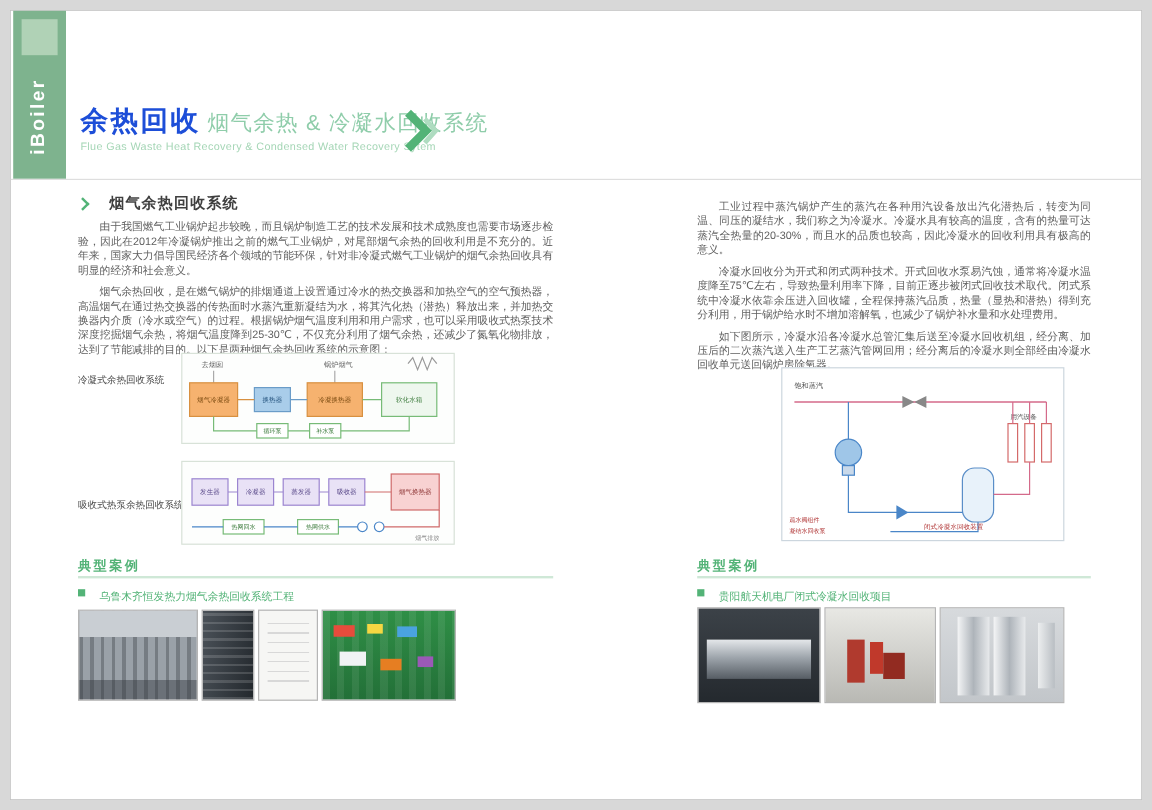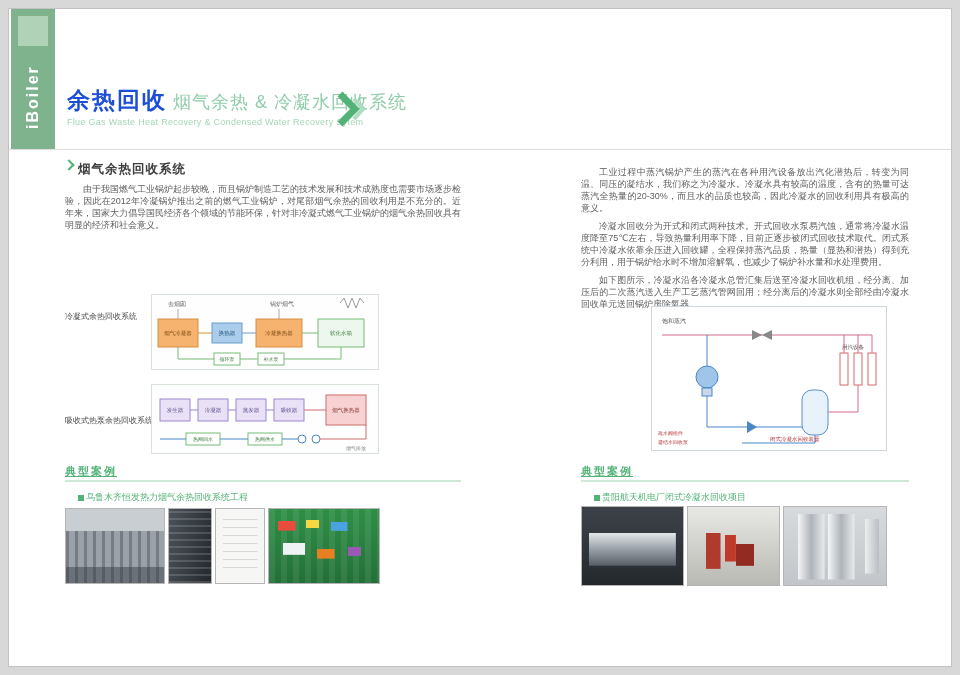--- a/index.html
+++ b/index.html
@@ -18,40 +18,40 @@
   .title-main{font-size:23px;font-weight:bold;color:#1d4ed8;letter-spacing:2px;}
   .title-sub{font-size:18px;color:#8fcdaa;margin-left:6px;letter-spacing:1px;}
   .title-en{position:absolute;left:58px;top:108px;font-size:9px;color:#a5d6b6;letter-spacing:.3px;}
   .chevron{position:absolute;left:326px;top:80px;}
   .divider{position:absolute;left:0;top:140px;width:100%;height:1px;background:#dedede;}
 
   
   .col{position:absolute;top:152px;}
   .col-left{left:56px;width:396px;}
   .col-right{left:572px;width:328px;}
-  .sec-head{display:flex;gap:5px;}
+  .sec-head{display:flex;align-items:center;gap:18px;}
   .mk{width:6px;height:6px;border-top:2px solid #53b377;border-right:2px solid #53b377;transform:rotate(45deg);flex:0 0 auto;}
   .sec-title{font-size:12.5px;font-weight:bold;color:#3f3f3f;letter-spacing:1px;}
   .para{margin-top:6px;font-size:9px;line-height:1.33;color:#5f5f5f;text-align:justify;text-indent:2em;}
 
   
   .dia-label{position:absolute;left:56px;font-size:8px;color:#4a4a4a;white-space:nowrap;}
   .dia-label-1{top:302px;}
   .dia-label-2{top:406px;}
   .dia-box{position:absolute;background:#fdfefd;border:1px solid #d8e2d8;box-sizing:border-box;}
   .dia1{left:142px;top:285px;width:228px;height:76px;}
   .dia2{left:142px;top:375px;width:228px;height:70px;}
   .dia3{left:642px;top:297px;width:236px;height:145px;background:#ffffff;border-color:#ccd6de;}
 
   
-  .cases-title{position:absolute;font-size:11px;font-weight:bold;color:#53b377;letter-spacing:2px;top:455px;text-decoration:underline;}
+  .cases-title{position:absolute;font-size:11px;font-weight:bold;color:#53b377;letter-spacing:2px;top:455px;}
   .cases-title.l{left:56px;} .cases-title.r{left:572px;}
   .cases-rule{position:absolute;top:471px;height:2px;background:#cfe8d7;}
   .cases-rule.l{left:56px;width:396px;} .cases-rule.r{left:572px;width:328px;}
-  .case-item{position:absolute;top:482px;display:flex;align-items:center;gap:2px;font-size:9px;color:#53b377;margin-left:13px;}
+  .case-item{position:absolute;top:482px;display:flex;align-items:flex-start;gap:12px;font-size:9px;color:#53b377;}
   .case-item.l{left:56px;} .case-item.r{left:572px;}
   .case-sq{width:6px;height:6px;background:#53b377;flex:0 0 auto;}
 
   
   .photos{position:absolute;display:flex;gap:3px;}
   .photos-left{left:56px;top:499px;height:76px;}
   .photos-right{left:572px;top:497px;height:80px;}
   .photo{height:100%;border:1px solid #b5b5b5;box-sizing:border-box;}
   .ph-l1{width:100px;background:
     linear-gradient(#c9ced3 0 30%, rgba(0,0,0,0) 30%),
@@ -106,20 +106,21 @@
       <polyline points="19,10 28,20 19,30" fill="none" stroke="#aedcc0" stroke-width="4"></polyline>
     </svg>
     <div class="divider"></div>
 
     <div class="col col-left">
       <div class="sec-head">
         <span class="mk"></span>
         <span class="sec-title">烟气余热回收系统</span>
       </div>
       <div class="para">由于我国燃气工业锅炉起步较晚，而且锅炉制造工艺的技术发展和技术成熟度也需要市场逐步检验，因此在2012年冷凝锅炉推出之前的燃气工业锅炉，对尾部烟气余热的回收利用是不充分的。近年来，国家大力倡导国民经济各个领域的节能环保，针对非冷凝式燃气工业锅炉的烟气余热回收具有明显的经济和社会意义。</div>
+      <div class="para">烟气余热回收，是在燃气锅炉的排烟通道上设置通过冷水的热交换器和加热空气的空气预热器，高温烟气在通过热交换器的传热面时水蒸汽重新凝结为水，将其汽化热（潜热）释放出来，并加热交换器内介质（冷水或空气）的过程。根据锅炉烟气温度利用和用户需求，也可以采用吸收式热泵技术深度挖掘烟气余热，将烟气温度降到25-30℃，不仅充分利用了烟气余热，还减少了氮氧化物排放，达到了节能减排的目的。以下是两种烟气余热回收系统的示意图：</div>
     </div>
 
     <div class="dia-label dia-label-1">冷凝式余热回收系统</div>
     <div class="dia-box dia1">
       <svg width="226" height="74" viewBox="0 0 226 74">
         <text x="16" y="11" font-size="6" fill="#666">去烟囱</text>
         <text x="118" y="11" font-size="6" fill="#666">锅炉烟气</text>
         <polyline points="188,8 192,3 196,13 200,3 204,13 208,3 212,8" fill="none" stroke="#999" stroke-width="1"></polyline>
         <line x1="26" y1="14" x2="26" y2="24" stroke="#aaa" stroke-width="1"></line>
         <line x1="127" y1="14" x2="127" y2="24" stroke="#aaa" stroke-width="1"></line>

